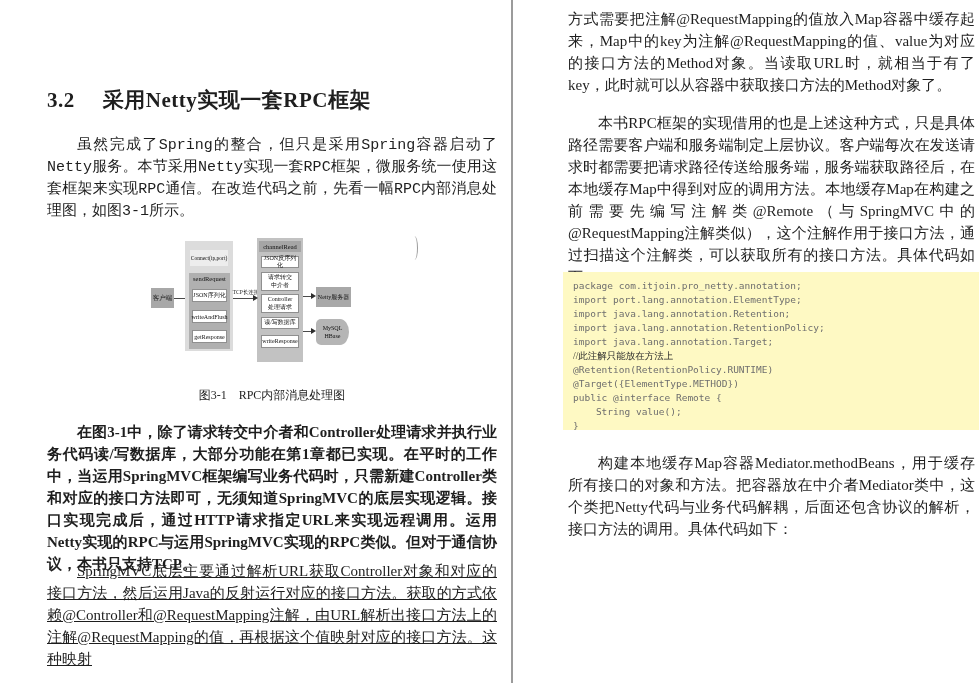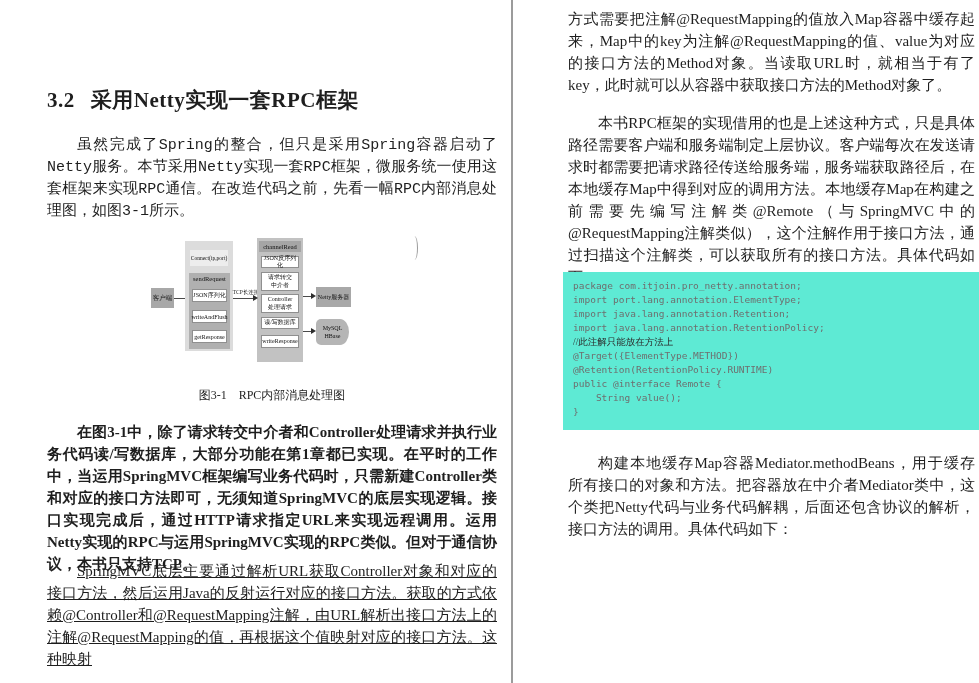--- a/index.html
+++ b/index.html
@@ -6,21 +6,21 @@
   html, body { width: 979px; height: 683px; background: #ffffff; overflow: hidden; }
   body { position: relative; font-family: "Liberation Serif", "DejaVu Serif", serif; color: #1e1e1e; }
 
   .page { position: absolute; top: 0; height: 683px; }
   .page-left  { left: 47px;  width: 450px; }
   .page-right { left: 568px; width: 407px; }
 
   .divider { position: absolute; left: 511px; top: 0; width: 2px; height: 683px; background: #9b9b9b; }
 
   .heading { position: absolute; left: 0; top: 86px; font-size: 21px; font-weight: bold; letter-spacing: 0.5px; white-space: nowrap; }
-  .heading .num { margin-right: 16px; text-align: center; }
+  .heading .num { margin-right: 28px; text-align: center; }
 
   .para { position: absolute; left: 0; width: 100%; font-size: 15px; line-height: 22px; text-align: justify; }
   .para.indent { text-indent: 2em; }
 
   .p-l1 { top: 135px; font-family: Liberation Mono, monospace; }
   .p-l2 { top: 421px; font-weight: bold; }
   .p-l3 { top: 560px; text-decoration: underline; }
   .p-r1 { top: 8px; }
   .p-r2 { top: 112px; }
   .p-r3 { top: 452px; }
@@ -59,21 +59,21 @@
   .ln3 { left: 173px; top: 61px; width: 9px; }
   .ln4 { left: 173px; top: 96px; width: 9px; }
   .ahead { width: 0; height: 0; border-left: 5px solid #2e2e2e; border-top: 3.5px solid transparent; border-bottom: 3.5px solid transparent; }
   .ah2 { left: 123px; top: 60px; }
   .ah3 { left: 181px; top: 58px; }
   .ah4 { left: 181px; top: 93px; }
 
   .fig-caption { position: absolute; left: 0; top: 387px; width: 100%; text-align: center; font-size: 12px; color: #1e1e1e; }
 
   
-  .code-block { position: absolute; left: -5px; top: 272px; width: 416px; height: 158px; background: #5eead4; padding: 7px 0 0 10px; }
+  .code-block { position: absolute; left: -5px; top: 272px; width: 416px; height: 158px; background: #fef9c3; padding: 7px 0 0 10px; }
   .code-line { font-family: "DejaVu Sans Mono", "Liberation Mono", monospace; font-size: 9.5px; line-height: 14px; color: #6e6e6e; white-space: pre; }
   .code-line.comment { color: #2b2b2b; font-weight: normal; font-family: "Liberation Serif", serif; }
 </style>
 </head>
 <body>
 
 <div class="divider"></div>
 
 <div class="page page-left">
 
@@ -131,22 +131,23 @@
 <div class="page page-right">
 
   <div class="para p-r1">方式需要把注解@RequestMapping的值放入Map容器中缓存起来，Map中的key为注解@RequestMapping的值、value为对应的接口方法的Method对象。当读取URL时，就相当于有了key，此时就可以从容器中获取接口方法的Method对象了。</div>
   <div class="para indent p-r2">本书RPC框架的实现借用的也是上述这种方式，只是具体路径需要客户端和服务端制定上层协议。客户端每次在发送请求时都需要把请求路径传送给服务端，服务端获取路径后，在本地缓存Map中得到对应的调用方法。本地缓存Map在构建之前需要先编写注解类@Remote（与SpringMVC中的@RequestMapping注解类似），这个注解作用于接口方法，通过扫描这个注解类，可以获取所有的接口方法。具体代码如下：</div>
 
   <div class="code-block">
     <div class="code-line">package com.itjoin.pro_netty.annotation;</div>
     <div class="code-line">import port.lang.annotation.ElementType;</div>
     <div class="code-line">import java.lang.annotation.Retention;</div>
     <div class="code-line">import java.lang.annotation.RetentionPolicy;</div>
+    <div class="code-line">import java.lang.annotation.Target;</div>
     <div class="code-line comment">//此注解只能放在方法上</div>
+    <div class="code-line">@Retention(RetentionPolicy.RUNTIME)</div>
     <div class="code-line">@Target({ElementType.METHOD})</div>
-    <div class="code-line">@Retention(RetentionPolicy.RUNTIME)</div>
     <div class="code-line">public @interface Remote {</div>
     <div class="code-line">    String value();</div>
     <div class="code-line">}</div>
   </div>
 
   <div class="para indent p-r3">构建本地缓存Map容器Mediator.methodBeans，用于缓存所有接口的对象和方法。把容器放在中介者Mediator类中，这个类把Netty代码与业务代码解耦，后面还包含协议的解析，接口方法的调用。具体代码如下：</div>
 </div>
 
 </body></html>

